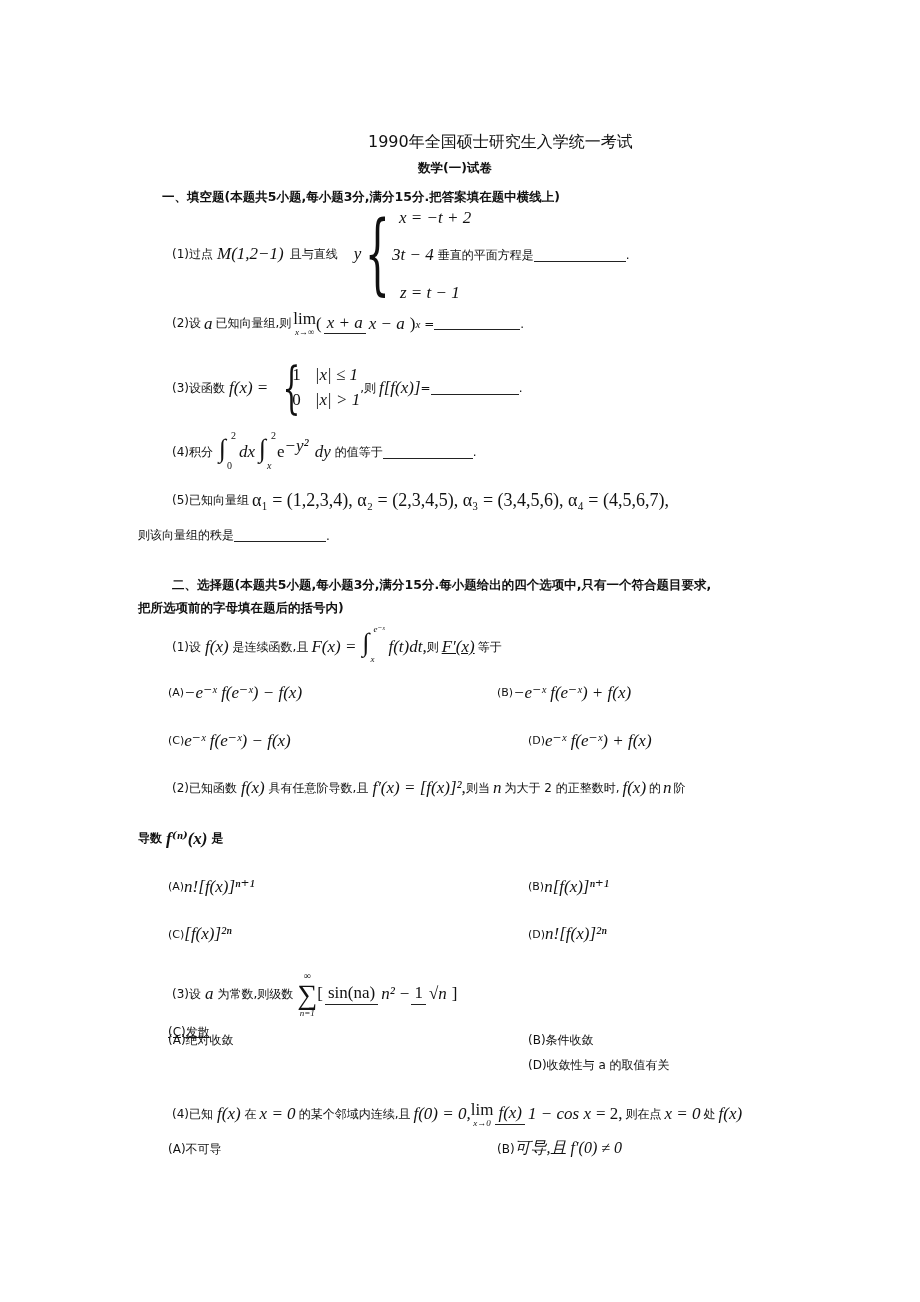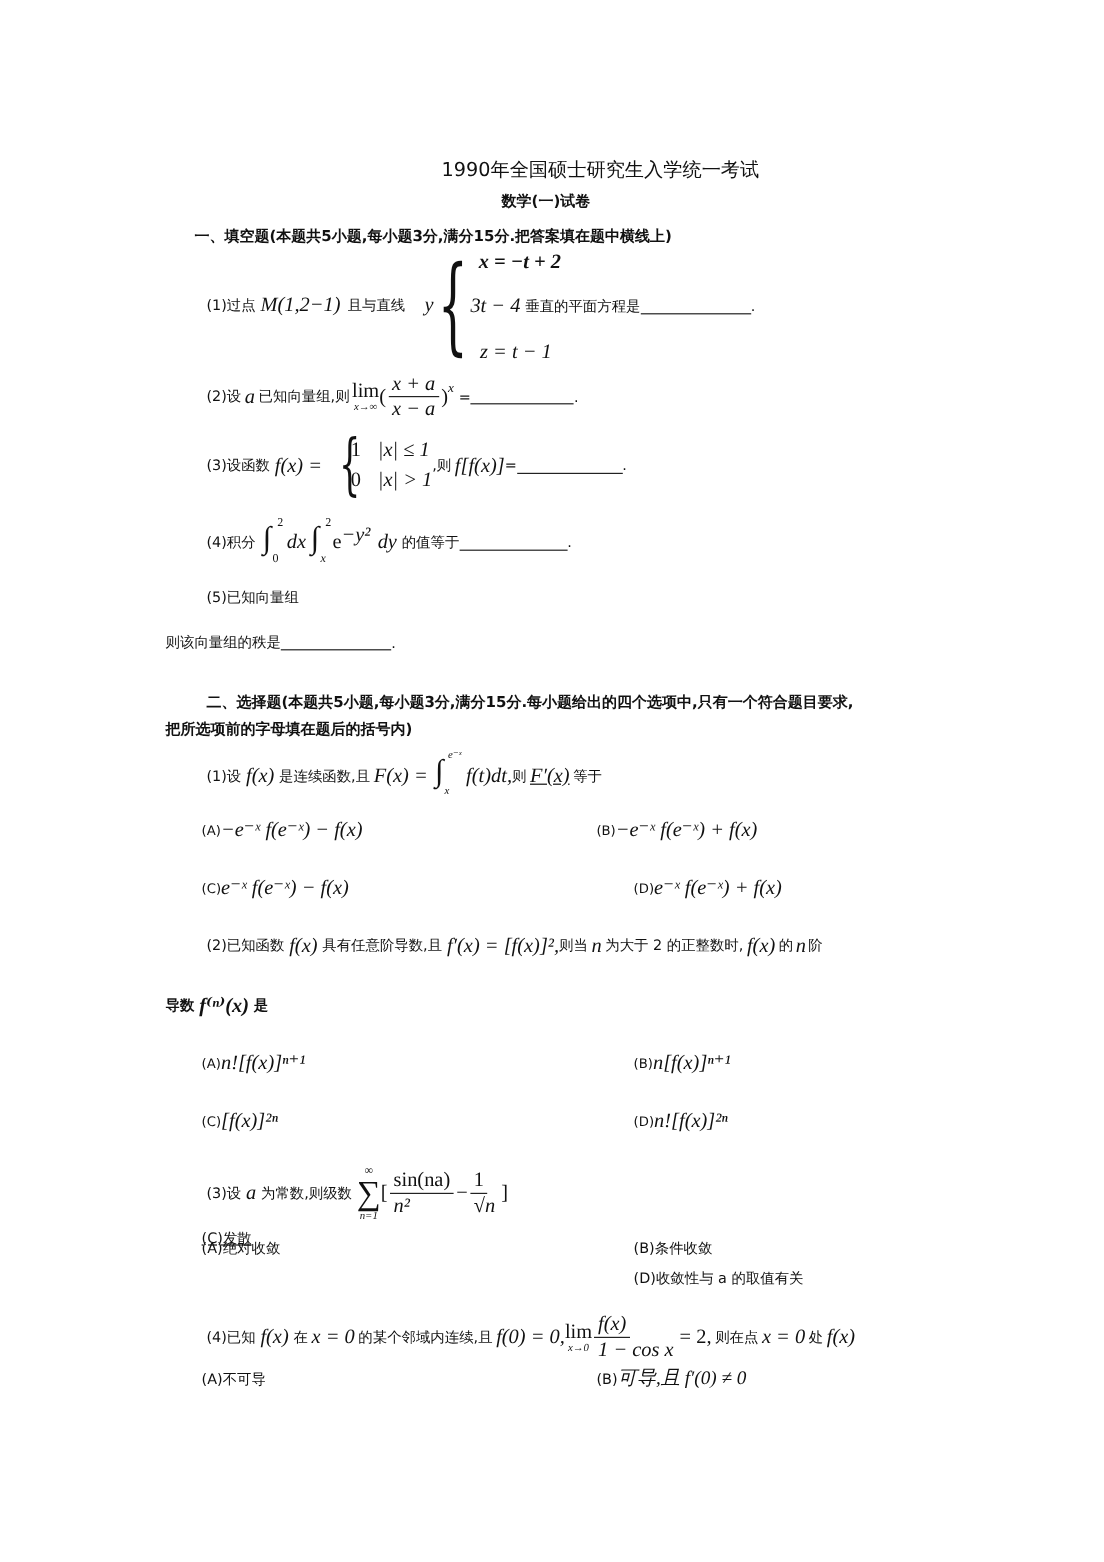--- a/index.html
+++ b/index.html
@@ -7,21 +7,21 @@
       font-family: "Liberation Serif", "DejaVu Serif", serif; color: #111; }
     .abs { position: absolute; white-space: nowrap; }
     .cn { font-family: "DejaVu Sans", "Liberation Sans", sans-serif; font-size: 12px; }
     .cnb { font-family: "DejaVu Sans", "Liberation Sans", sans-serif; font-size: 12.5px; font-weight: bold; }
     .m { font-family: "Liberation Serif", "DejaVu Serif", serif; font-size: 17px; }
     .mi { font-family: "Liberation Serif", "DejaVu Serif", serif; font-size: 17px; font-style: italic; }
     .sm { font-size: 11px; }
     .blank { display: inline-block; border-bottom: 1px solid #222; height: 12px; vertical-align: baseline; }
     .row { display: flex; align-items: center; }
     .brace { font-family: "DejaVu Serif", serif; font-weight: 100; line-height: 1; }
-    .frac { display: inline-flex; flex-direction: column; align-items: flex-start; vertical-align: middle; margin: 0 2px; }
+    .frac { display: inline-flex; flex-direction: row; align-items: flex-end; vertical-align: middle; margin: 0 2px; }
     .frac .num { padding: 0 3px; border-bottom: 1px solid #222; line-height: 1.2; }
     .frac .den { padding: 0 3px; line-height: 1.2; }
     .lim { display: inline-flex; flex-direction: column; align-items: center; vertical-align: middle; line-height: 1; }
     .lim .sub { font-size: 9px; font-style: italic; margin-top: 1px; }
     sup { font-size: 10px; }
   </style>
 </head>
 <body>
 
 <div class="abs cn" style="left:368px; top:132px; font-size:16px;">1990年全国硕士研究生入学统一考试</div>
@@ -30,21 +30,21 @@
 <div class="abs cnb" style="left:162px; top:189px;">一、填空题(本题共5小题,每小题3分,满分15分.把答案填在题中横线上)</div>
 
 <div class="abs row" style="left:172px; top:204px; height:100px;">
   <span class="cn">(1)过点</span>
   <span class="mi" style="margin-left:4px;">M(1,2−1)</span>
   <span class="cn" style="margin-left:6px;">且与直线</span>
   <span class="mi" style="margin-left:16px;">y</span>
   <span class="brace" style="font-size:88px; margin-left:0px; transform:scaleX(0.45); display:inline-block; width:14px;">{</span>
   <div style="position:relative; width:1px; height:100px;"></div>
 </div>
-<div class="abs mi" style="left:399px; top:208px;font-weight:bold;">x = −t + 2</div>
+<div class="abs mi" style="left:399px; top:208px;">x = −t + 2</div>
 <div class="abs row" style="left:392px; top:245px;">
   <span class="mi">3t − 4</span>
   <span class="cn" style="margin-left:4px;">垂直的平面方程是</span>
   <span class="blank" style="width:92px;"></span>
   <span class="cn">.</span>
 </div>
 <div class="abs mi" style="left:400px; top:283px;">z = t − 1</div>
 
 <div class="abs row" style="left:172px; top:310px;">
   <span class="cn">(2)设</span>
@@ -97,20 +97,21 @@
   <span class="m">e</span>
     <sup class="mi" style="align-self:flex-start; margin-top:4px;">−y²</sup>
   <span class="mi" style="margin-left:6px;">dy</span>
   <span class="cn" style="margin-left:4px;">的值等于</span>
   <span class="blank" style="width:90px;"></span>
   <span class="cn">.</span>
 </div>
 
 <div class="abs row" style="left:172px; top:490px;">
   <span class="cn">(5)已知向量组</span>
+  <span class="m" style="margin-left:3px; font-size:18px;">α₁ = (1,2,3,4), α₂ = (2,3,4,5), α₃ = (3,4,5,6), α₄ = (4,5,6,7),</span>
 </div>
 <div class="abs row" style="left:138px; top:527px;">
   <span class="cn">则该向量组的秩是</span>
   <span class="blank" style="width:92px;"></span>
   <span class="cn">.</span>
 </div>
 
 <div class="abs cnb" style="left:172px; top:577px;">二、选择题(本题共5小题,每小题3分,满分15分.每小题给出的四个选项中,只有一个符合题目要求,</div>
 <div class="abs cnb" style="left:138px; top:600px;">把所选项前的字母填在题后的括号内)</div>
 

